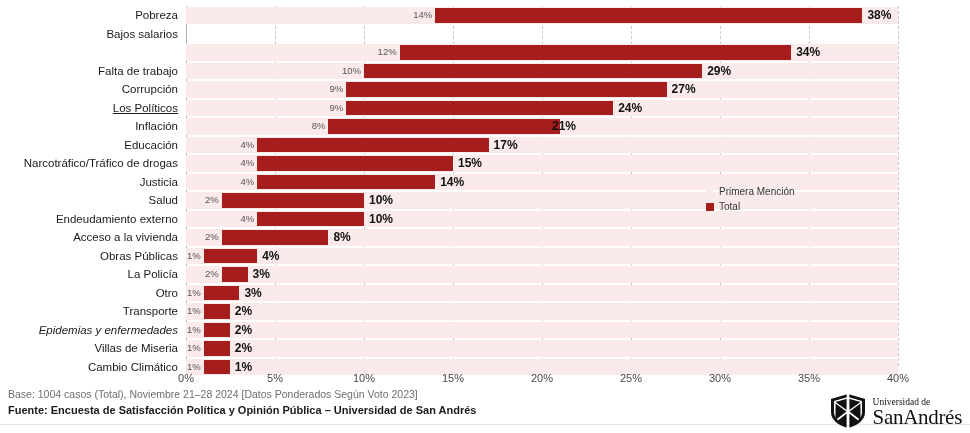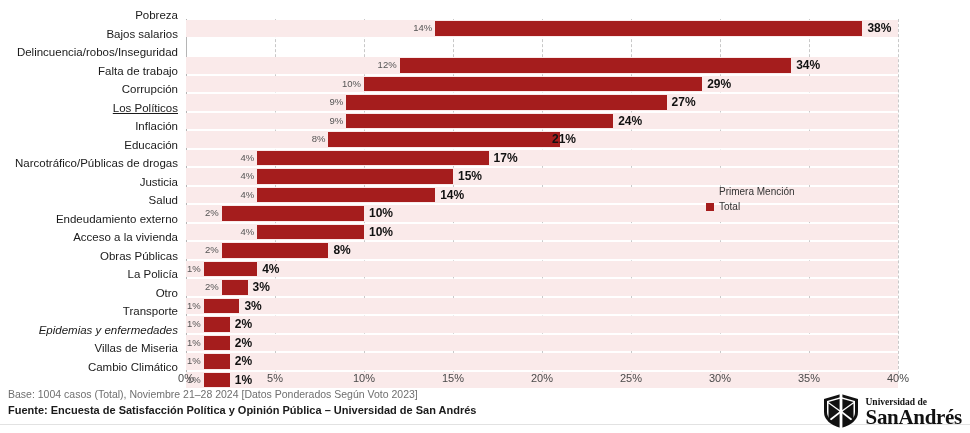--- a/index.html
+++ b/index.html
@@ -23,21 +23,21 @@
     width: 970px; height: 372px;
   }
   #cat-axis {
     position: absolute;
     left: 0; top: 6px;
     width: 182px; height: 360px;
   }
   #plot {
     position: absolute;
     left: 186px; top: 6px;
-    width: 712px; height: 360px; margin-top: 13px;
+    width: 712px; height: 360px;
   }
 
   .cat-label {
     position: absolute;
     right: 4px;
     height: 18.5px;
     line-height: 18.5px;
     text-align: right;
     font-size: 11.5px;
     color: #1a1a1a;
@@ -156,21 +156,21 @@
     border-top: 1px solid #e2e2e2;
   }
 
   
   #logo {
     position: absolute;
     right: 8px; top: 392px;
     display: flex;
     align-items: center;
   }
-  #logo-text { margin-left: 4px; line-height: 1; font-weight: bold; }
+  #logo-text { margin-left: 4px; line-height: 1; }
   #logo-line1 {
     font-family: "Liberation Serif", serif;
     font-size: 9.5px;
     color: #111111;
     display: block;
   }
   #logo-line2 {
     font-family: "Liberation Serif", serif;
     font-size: 21px;
     color: #111111;
@@ -185,27 +185,26 @@
 </style>
 </head>
 <body>
 
 <div id="root">
 
   <div id="chart-area">
     <div id="cat-axis">
         <div class="cat-label" style="top: 0px;">Pobreza</div>
         <div class="cat-label" style="top: 18.5px;">Bajos salarios</div>
-        <div class="cat-label" style="top: 37px;">Delincuencia/robos/Inseguridad</div>
         <div class="cat-label" style="top: 55.5px;">Falta de trabajo</div>
         <div class="cat-label" style="top: 74px;">Corrupción</div>
         <div class="cat-label" style="top: 92.5px; text-decoration: underline;">Los Políticos</div>
         <div class="cat-label" style="top: 111px;">Inflación</div>
         <div class="cat-label" style="top: 129.5px;">Educación</div>
-        <div class="cat-label" style="top: 148px;">Narcotráfico/Públicas de drogas</div>
+        <div class="cat-label" style="top: 148px;">Narcotráfico/Tráfico de drogas</div>
         <div class="cat-label" style="top: 166.5px;">Justicia</div>
         <div class="cat-label" style="top: 185px;">Salud</div>
         <div class="cat-label" style="top: 203.5px;">Endeudamiento externo</div>
         <div class="cat-label" style="top: 222px;">Acceso a la vivienda</div>
         <div class="cat-label" style="top: 240.5px;">Obras Públicas</div>
         <div class="cat-label" style="top: 259px;">La Policía</div>
         <div class="cat-label" style="top: 277.5px;">Otro</div>
         <div class="cat-label" style="top: 296px;">Transporte</div>
         <div class="cat-label" style="top: 314.5px; font-style: italic;">Epidemias y enfermedades</div>
         <div class="cat-label" style="top: 333px;">Villas de Miseria</div>

